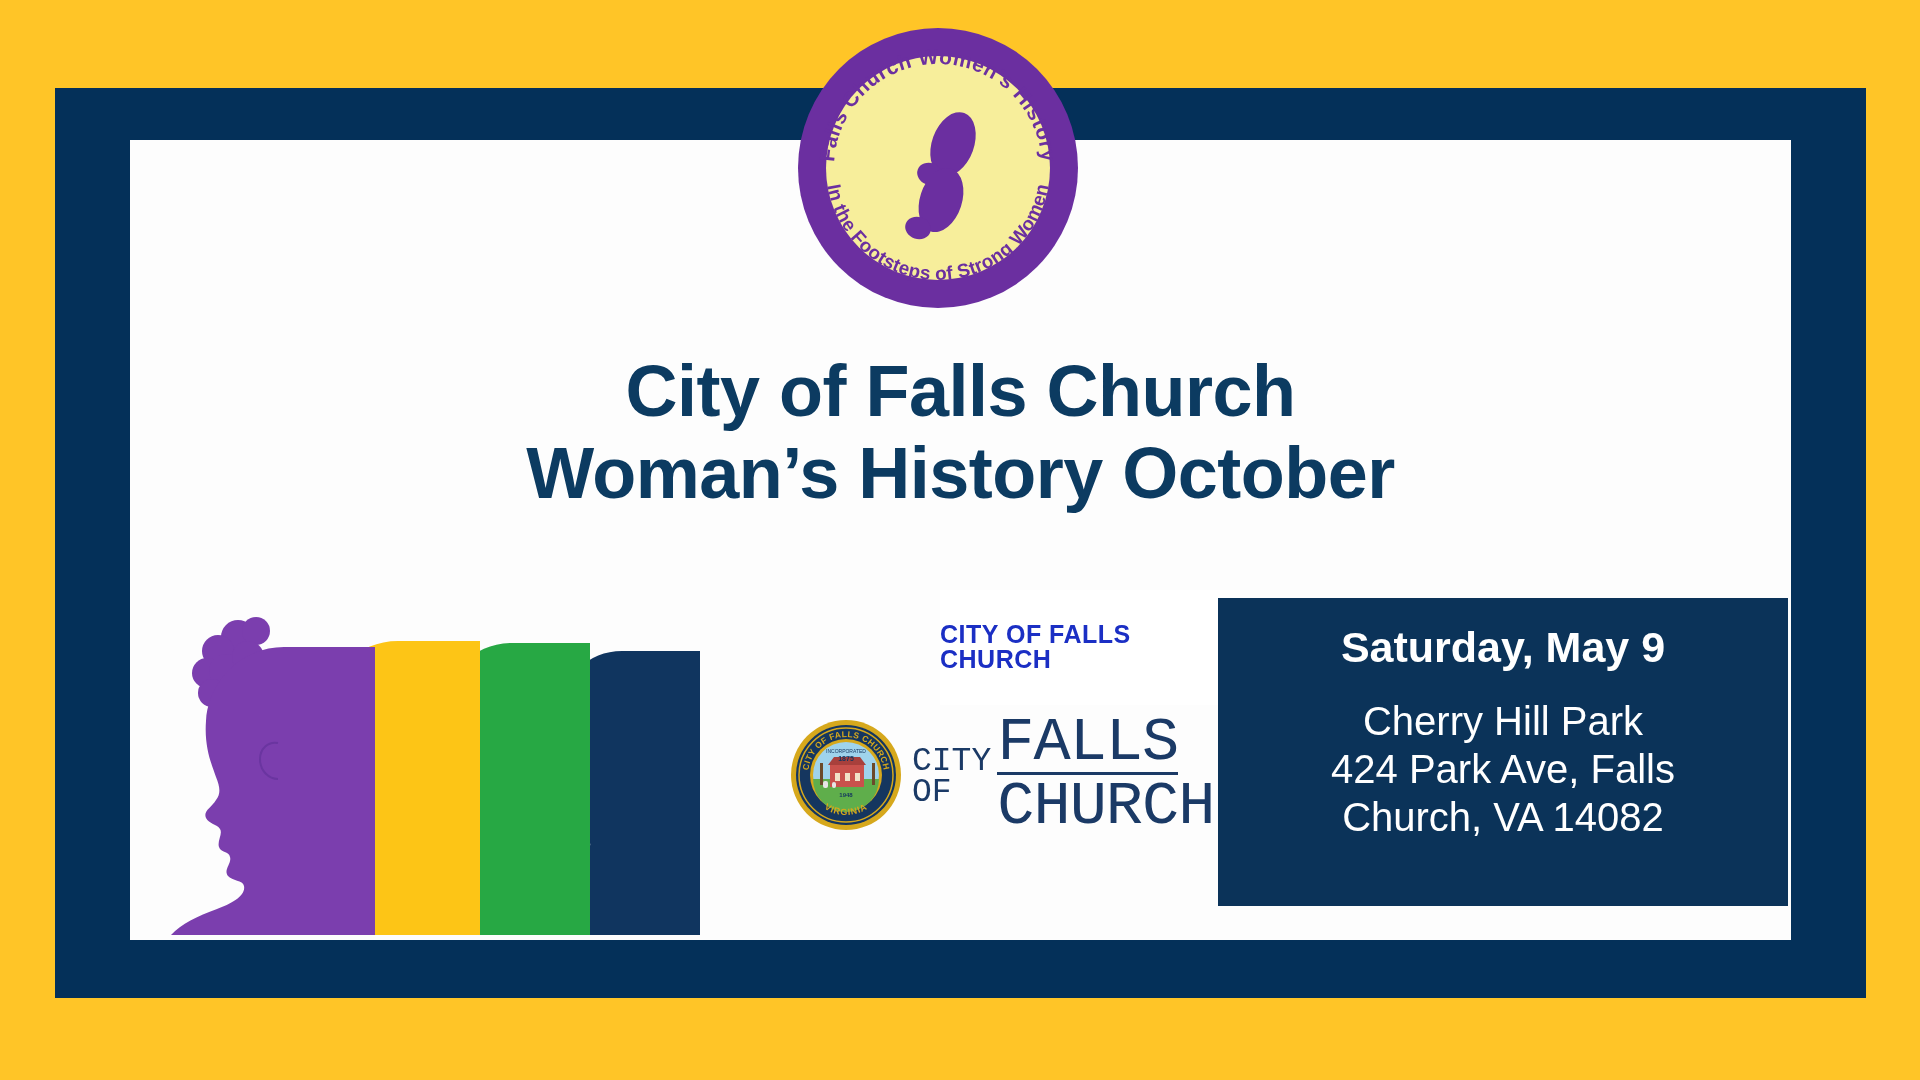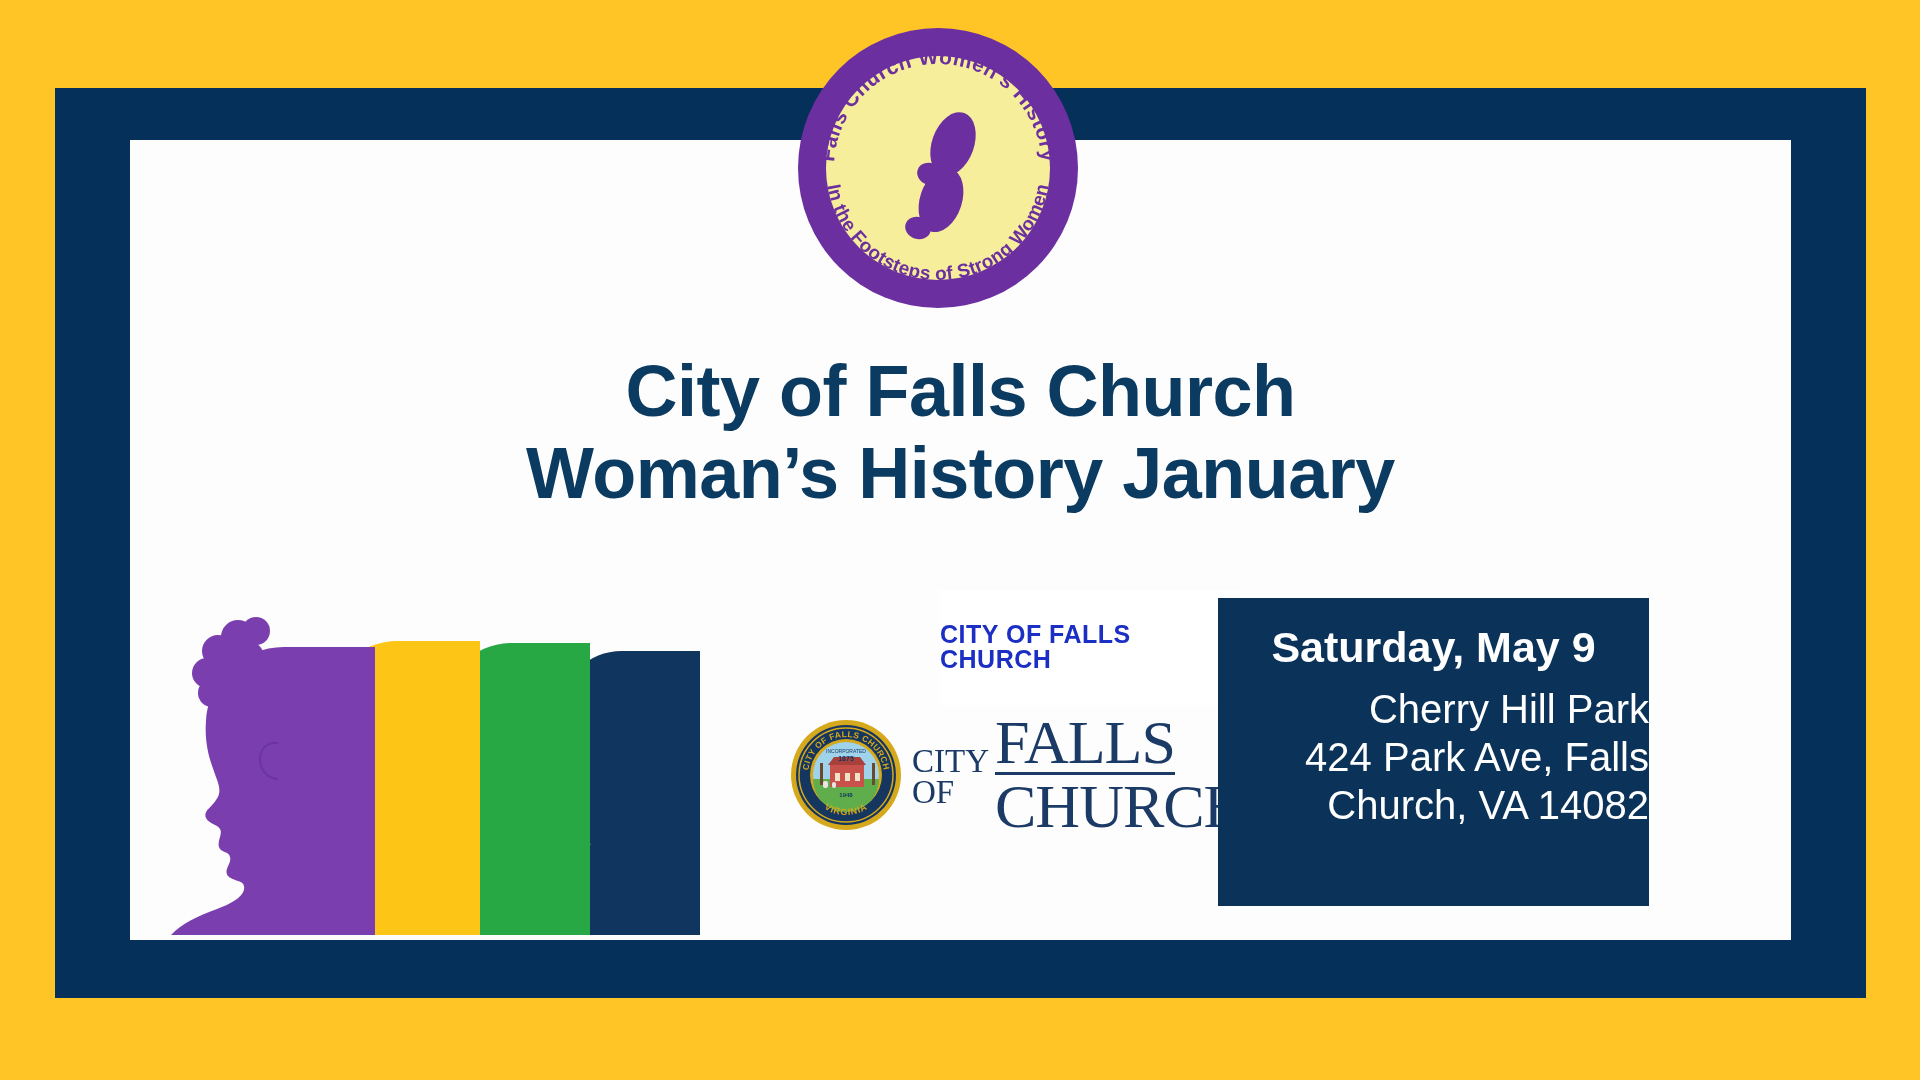--- a/index.html
+++ b/index.html
@@ -140,21 +140,21 @@
     height: 130px;
     display: flex;
     align-items: center;
   }
   #fc-seal { width: 112px; height: 112px; flex: 0 0 112px; }
   #fc-seal svg { display: block; width: 112px; height: 112px; }
   #fc-wordmark {
     margin-left: 10px;
     display: flex;
     align-items: center;
-    font-family: Liberation Serif, serif;
+    font-family: Liberation Mono, monospace;
     color: #1B3A66;
   }
   #fc-cityof {
     display: flex;
     flex-direction: column;
     align-items: flex-start;
     line-height: 0.95;
     margin-right: 6px;
     padding-top: 4px;
   }
@@ -175,21 +175,21 @@
     font-size: 62px;
     letter-spacing: -1px;
     margin-top: 4px;
   }
 
   
   #info-box {
     position: absolute;
     left: 1088px;
     top: 18px;
-    width: 431px;
+    width: 570px;
     height: 308px;
     background: #0B3359;
     color: #FFFFFF;
     text-align: center;
     box-sizing: border-box;
     padding-top: 24px;
   }
   .info-strong {
     font-family: "Liberation Sans", sans-serif;
     font-weight: bold;
@@ -197,21 +197,21 @@
     line-height: 1.18;
     white-space: nowrap;
   }
   .info-regular {
     font-family: "Liberation Sans", sans-serif;
     font-weight: normal;
     font-size: 40px;
     line-height: 1.2;
     white-space: nowrap;
   }
-  #info-address { margin-top: 12px; text-align: right; }
+  #info-address { margin-top: 24px; }
 </style>
 </head>
 <body>
 
 <div id="poster">
 
   <div id="navy-frame"></div>
   <div id="white-panel"></div>
 
   <div id="badge">
@@ -233,21 +233,21 @@
         <textPath href="#arcTop" startOffset="50%" text-anchor="middle">Falls Church Women’s History</textPath>
       </text>
       <text font-family="Liberation Sans, sans-serif" font-size="19" font-weight="bold" fill="#6B2FA0" letter-spacing="0.2">
         <textPath href="#arcBottom" startOffset="50%" text-anchor="middle">In the Footsteps of Strong Women</textPath>
       </text>
     </svg>
   </div>
 
   <div id="title-block">
     <div class="title-line">City of Falls Church</div>
-    <div class="title-line">Woman’s History January</div>
+    <div class="title-line">Woman’s History October</div>
   </div>
 
   <div id="content-row">
 
     <div id="silhouettes">
       <svg viewBox="0 0 600 340" xmlns="http://www.w3.org/2000/svg">
 
         <g>
           <path fill="#10355F" d="M462,56 c-34,0 -60,26 -62,58 c-2,22 4,36 8,46 c3,8 4,14 0,20 c-4,6 -10,9 -8,14 c2,5 9,5 11,8 c2,4 -3,10 -1,15 c2,4 8,3 9,7 c1,5 -5,11 -2,16 c3,4 12,3 13,8 c2,8 -10,14 -22,18 c-22,8 -38,18 -46,34 c-5,11 -6,22 -6,34 v6 h184 v-284 z"></path>
         </g>

